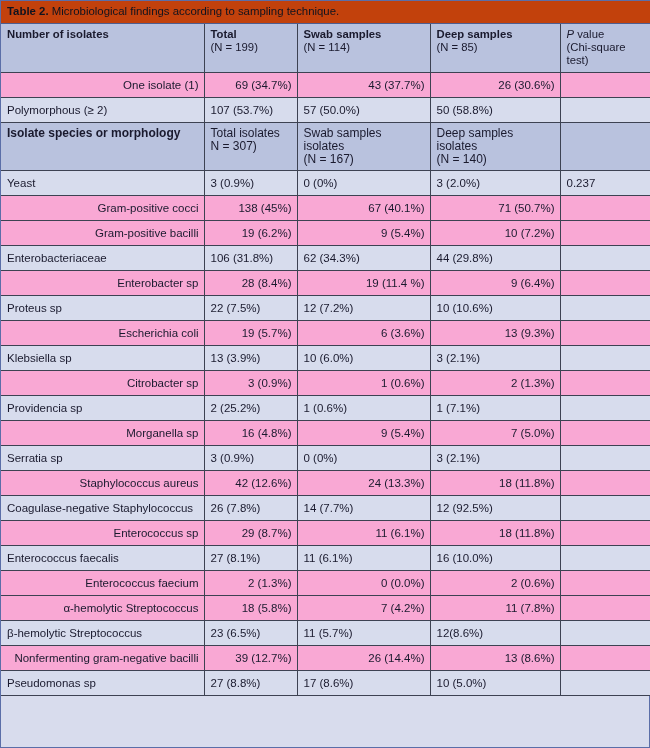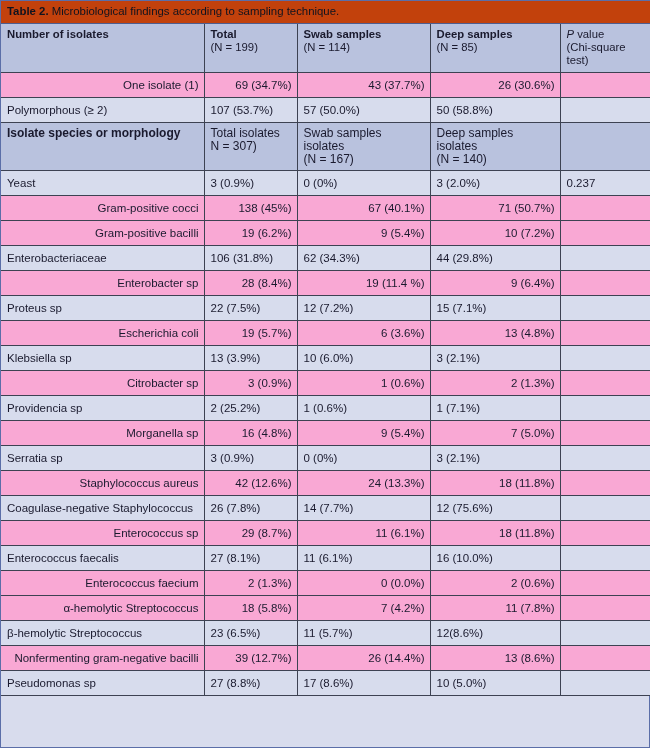--- a/index.html
+++ b/index.html
@@ -171,28 +171,28 @@
           <td><span class="ital">Enterobacter</span><span> sp</span></td>
           <td>28 (8.4%)</td>
           <td>19 (11.4 %)</td>
           <td>9 (6.4%)</td>
           <td></td>
         </tr>
         <tr class="drow light">
           <td><span class="ital">Proteus</span><span> sp</span></td>
           <td>22 (7.5%)</td>
           <td>12 (7.2%)</td>
-          <td>15 (7.1%)</td>
+          <td>10 (10.6%)</td>
           <td></td>
         </tr>
         <tr class="drow dark">
           <td><span class="ital">Escherichia coli</span></td>
           <td>19 (5.7%)</td>
           <td>6 (3.6%)</td>
-          <td>13 (4.8%)</td>
+          <td>13 (9.3%)</td>
           <td></td>
         </tr>
         <tr class="drow light">
           <td><span class="ital">Klebsiella</span><span> sp</span></td>
           <td>13 (3.9%)</td>
           <td>10 (6.0%)</td>
           <td>3 (2.1%)</td>
           <td></td>
         </tr>
         <tr class="drow dark">
@@ -227,21 +227,21 @@
           <td><span class="ital">Staphylococcus aureus</span></td>
           <td>42 (12.6%)</td>
           <td>24 (13.3%)</td>
           <td>18 (11.8%)</td>
           <td></td>
         </tr>
         <tr class="drow light">
           <td><span>Coagulase-negative </span><span class="ital">Staphylococcus</span></td>
           <td>26 (7.8%)</td>
           <td>14 (7.7%)</td>
-          <td>12 (75.6%)</td>
+          <td>12 (92.5%)</td>
           <td></td>
         </tr>
         <tr class="drow dark">
           <td><span class="ital">Enterococcus</span><span> sp</span></td>
           <td>29 (8.7%)</td>
           <td>11 (6.1%)</td>
           <td>18 (11.8%)</td>
           <td></td>
         </tr>
         <tr class="drow light">

